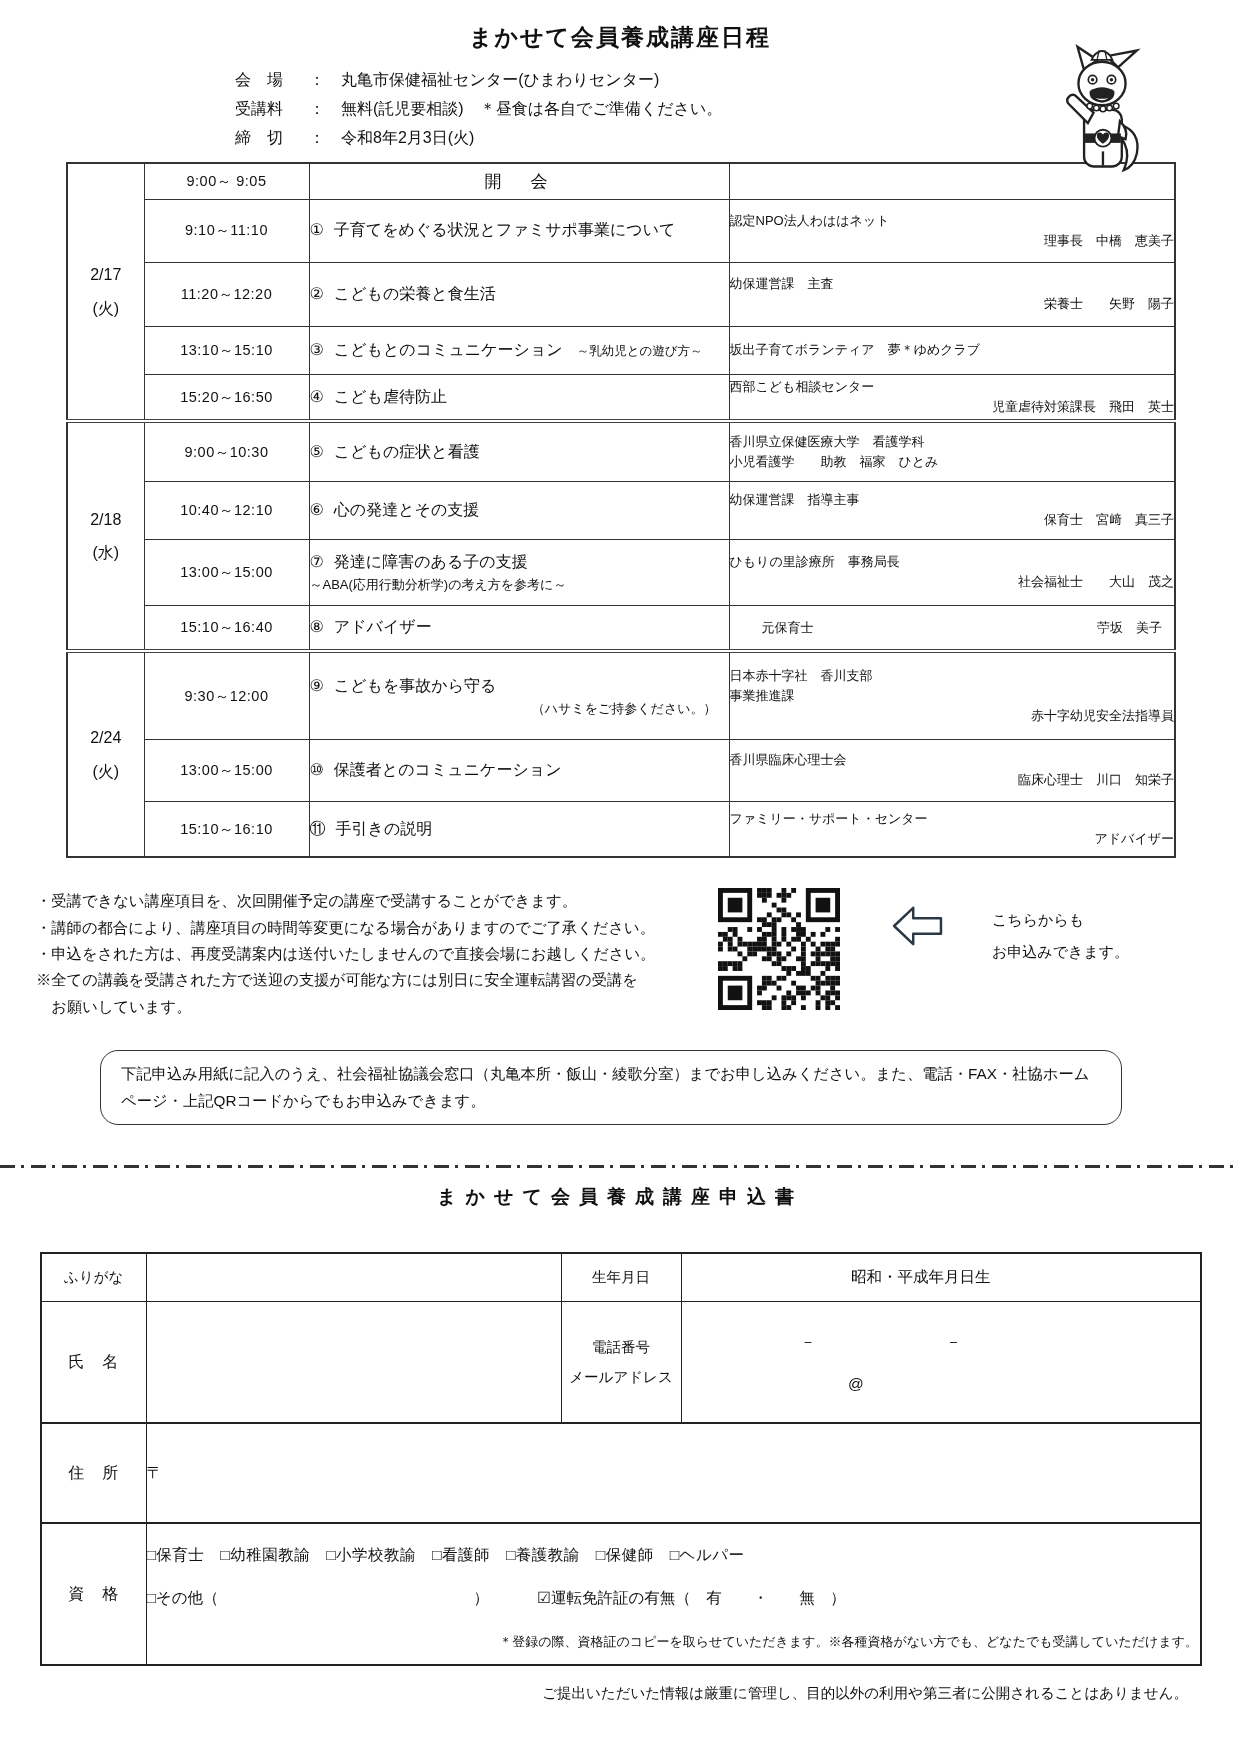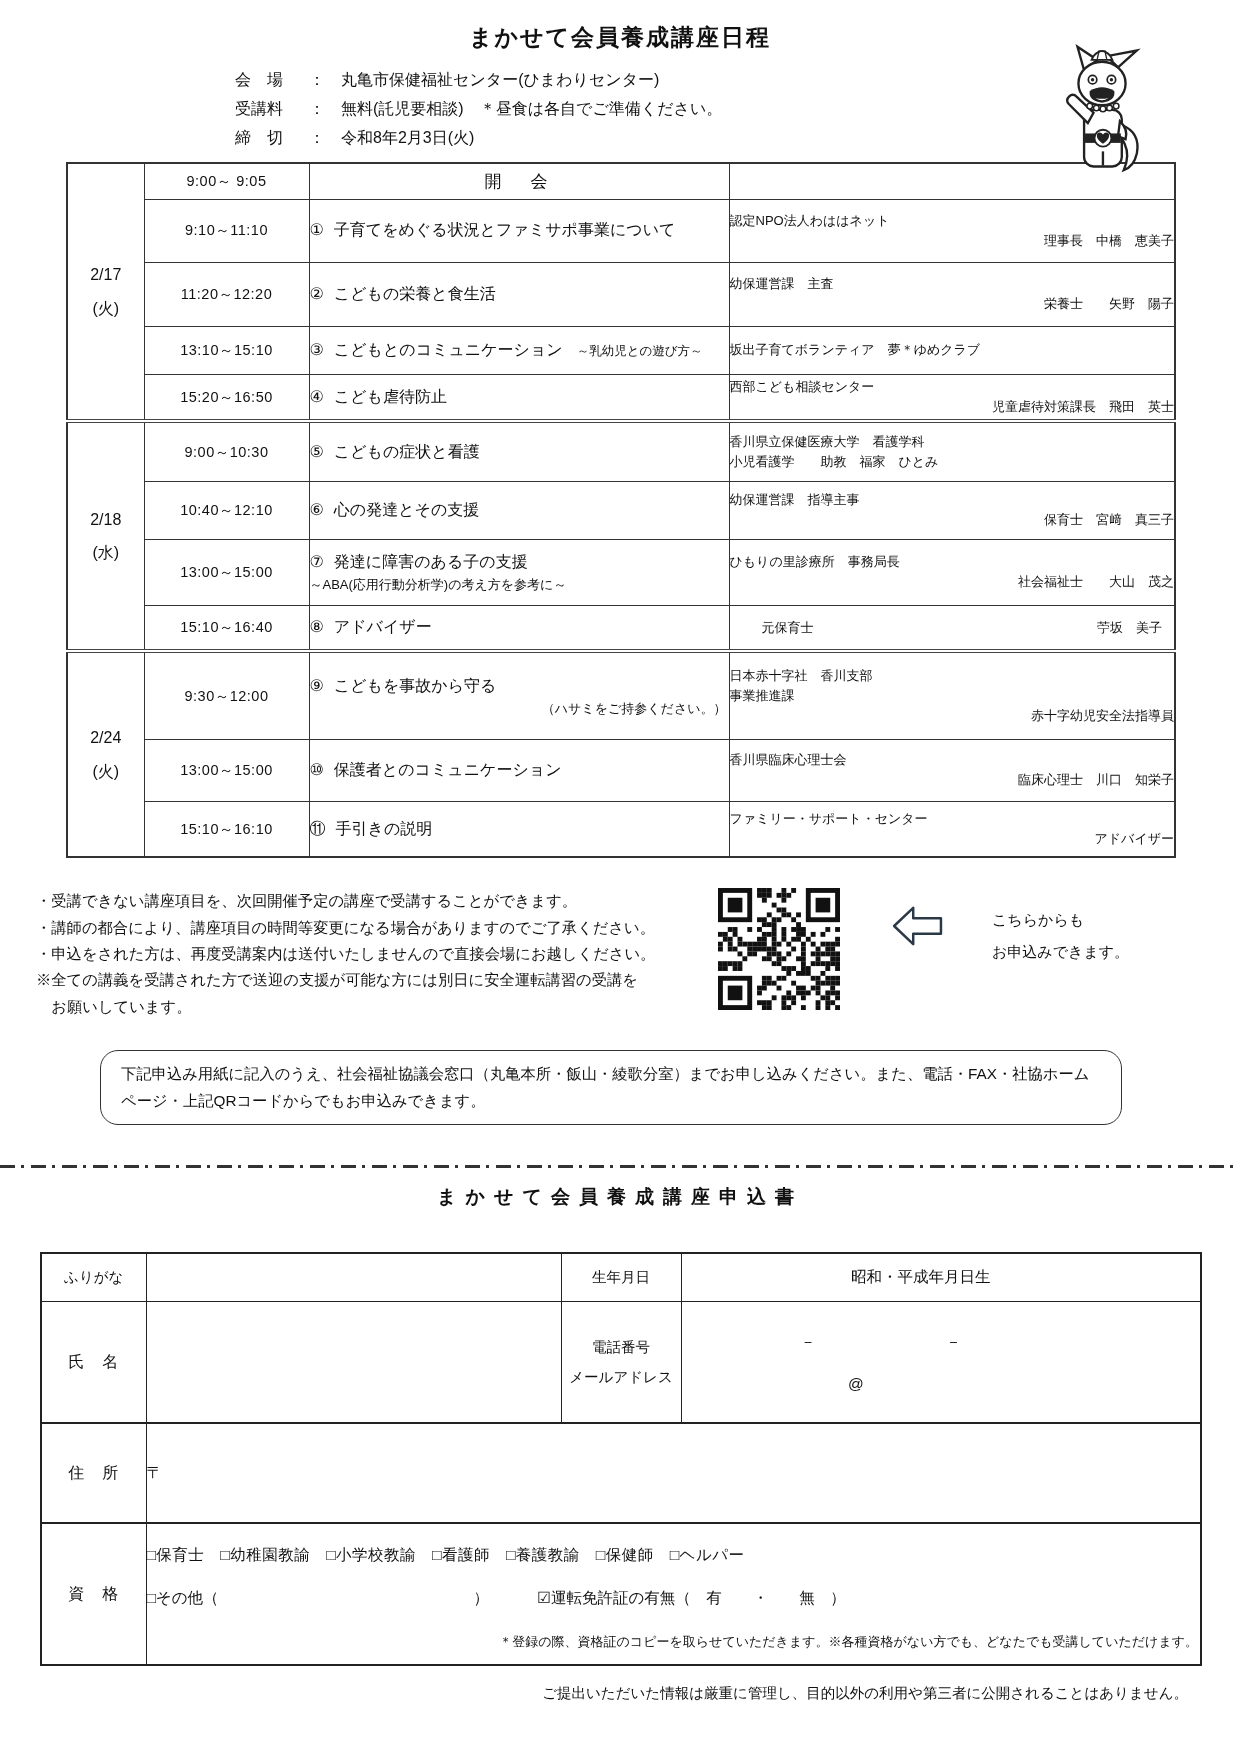--- a/index.html
+++ b/index.html
@@ -22,21 +22,21 @@
   td.time{text-align:center;font-size:14.5px;letter-spacing:.5px;}
   td.subj{font-size:16px;padding:3px 10px;}
   td.subj .num{margin-right:10px;}
   td.subj.c{text-align:center;font-size:17px;letter-spacing:6px;}
   td.lect{font-size:13px;padding:3px 10px;}
   .ln{line-height:1.55;}
   .ln.r{text-align:right;}
   .ln.sp{display:flex;justify-content:space-between;padding-right:12px;margin-left:32px;}
   .inote{font-size:12.5px;margin-left:14px;}
   .bnote{font-size:13px;line-height:1.5;}
-  .bnote.r{text-align:right;padding-right:2px;}
+  .bnote.r{text-align:right;padding-right:12px;}
 
   
   .notes-row{display:flex;margin:30px 0 0 36px;}
   .notes{width:664px;font-size:15.3px;line-height:1.72;}
   .qr-wrap{display:flex;margin-left:18px;align-items:flex-start;gap:36px;}
   .qr-box{width:122px;height:122px;}
   .big-arrow{margin:16px 0 0 16px;}
   .qr-text{margin:16px 0 0 12px;font-size:15px;line-height:2.1;white-space:nowrap;}
 
   .apply-box{margin:30px 0 0 100px;width:980px;border:1.8px solid #333;border-radius:18px;padding:10px 20px;font-size:15.3px;line-height:1.75;}

